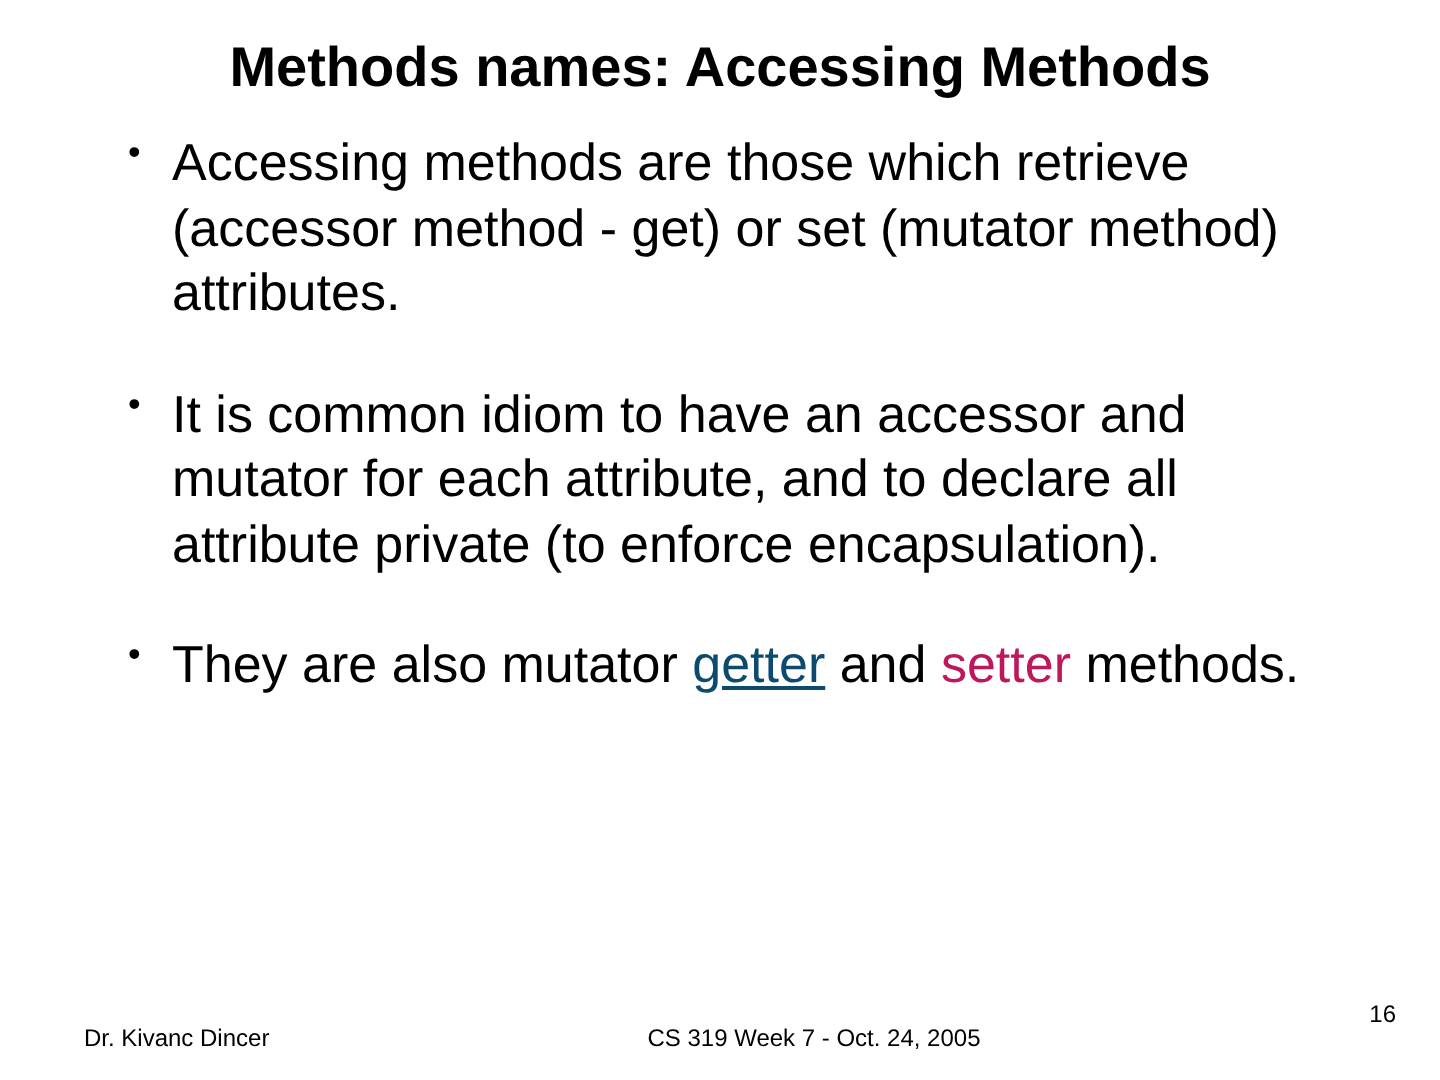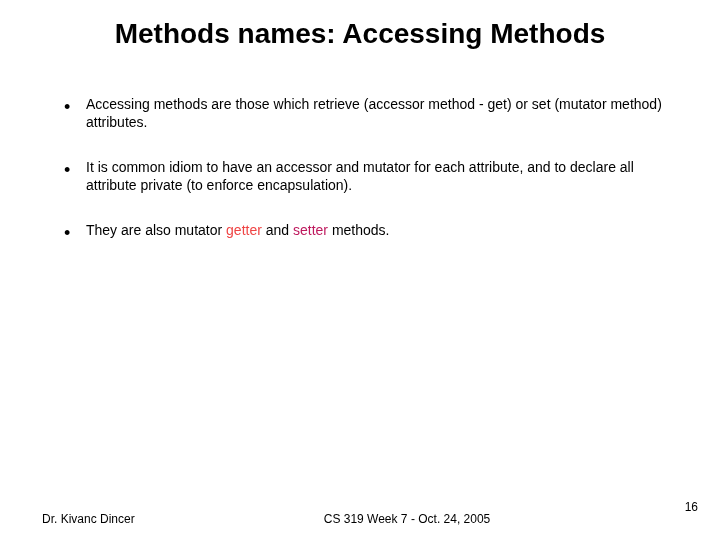--- a/index.html
+++ b/index.html
@@ -22,45 +22,45 @@
     position: absolute;
     top: 18px;
     left: 0;
     width: 720px;
     text-align: center;
     font-weight: bold;
     font-size: 28px;
   }
   .body {
     position: absolute;
-    top: 96px;
+    top: 65px;
     left: 60px;
     width: 610px;
-    font-size: 14px;
+    font-size: 26px;
     line-height: 1.25;
   }
   .body ul {
     list-style: none;
     padding: 0;
     margin: 0;
   }
   .body li {
     position: relative;
     padding-left: 26px;
     margin-bottom: 28px;
   }
   .body li::before {
     content: "•";
     position: absolute;
     left: 4px;
     top: 0;
     font-size: 18px;
     color: #000;
   }
-  .getter { color: #ef4444; }
+  .getter { color: #0c4a6e; text-decoration: underline; }
   .setter { color: #be185d; }
   .footer {
     position: absolute;
     bottom: 14px;
     left: 0;
     width: 720px;
     font-size: 12px;
     color: #000;
   }
   .footer-left {

